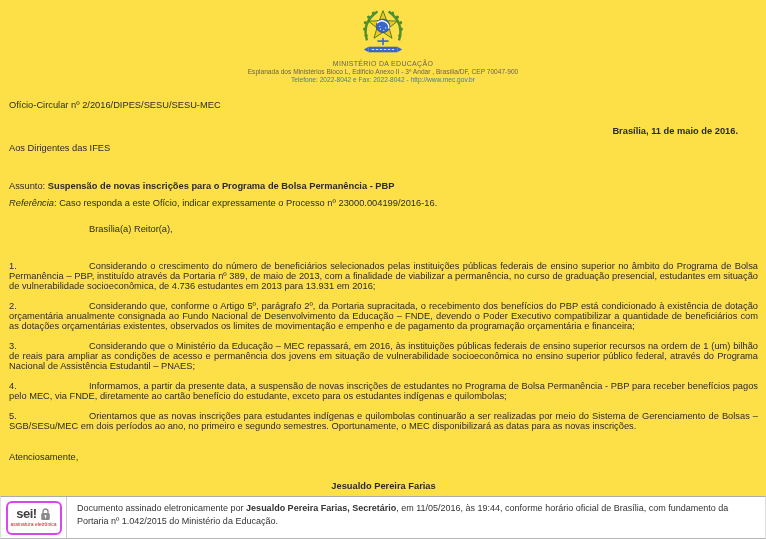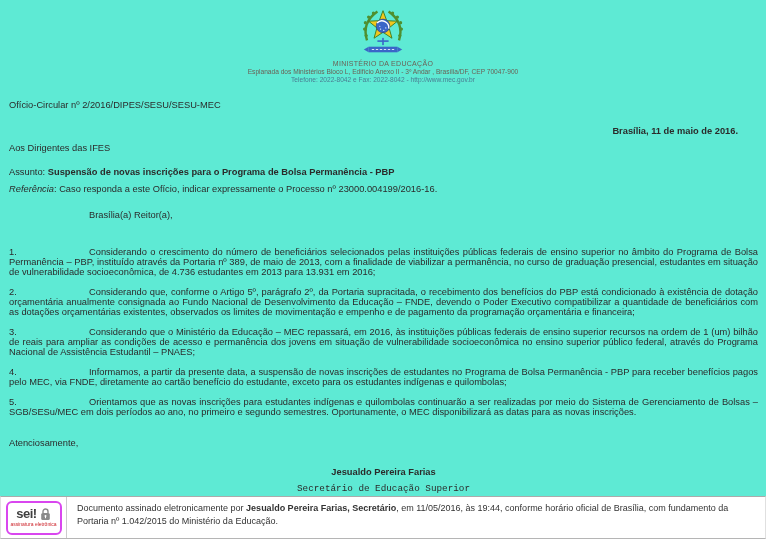--- a/index.html
+++ b/index.html
@@ -9,21 +9,21 @@
     width: 766px;
     height: 539px;
     overflow: hidden;
     font-family: "Liberation Sans", "DejaVu Sans", sans-serif;
     color: #2b2b2b;
   }
   .page {
     position: relative;
     width: 766px;
     height: 539px;
-    background: #5eead4;
+    background: #fde047;
   }
   .letterhead {
     text-align: center;
     padding-top: 5px;
   }
   .emblem {
     display: block;
     margin: 0 auto;
   }
   .ministry {
@@ -44,21 +44,21 @@
     color: #4a7d92;
   }
   .content {
     padding: 0 8px 0 9px;
     font-size: 9.3px;
     line-height: 10px;
   }
   .ref-number { margin-top: 16px; }
   .date { margin-top: 16px; text-align: right; padding-right: 20px; font-weight: bold; }
   .addressee { margin-top: 7px; }
-  .subject { margin-top: 14px; }
+  .subject { margin-top: 28px; }
   .subject b { font-weight: 700; }
   .reference { margin-top: 7px; }
   .reference .ital { font-style: italic; }
   .salutation { margin-top: 16px; text-indent: 80px; }
   .para {
     text-align: justify;
     margin-top: 10px;
   }
   .para.first { margin-top: 27px; }
   .num { display: inline-block; width: 80px; }

